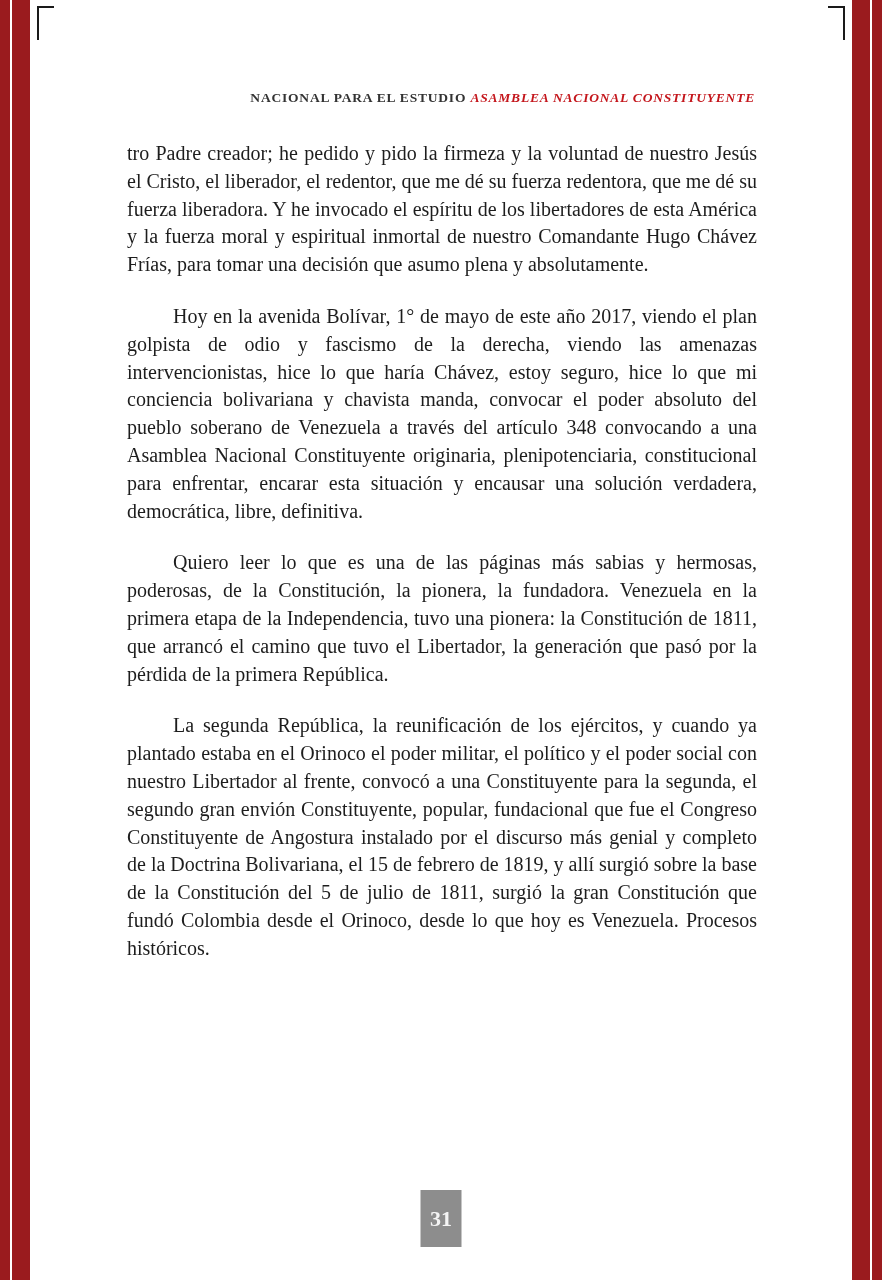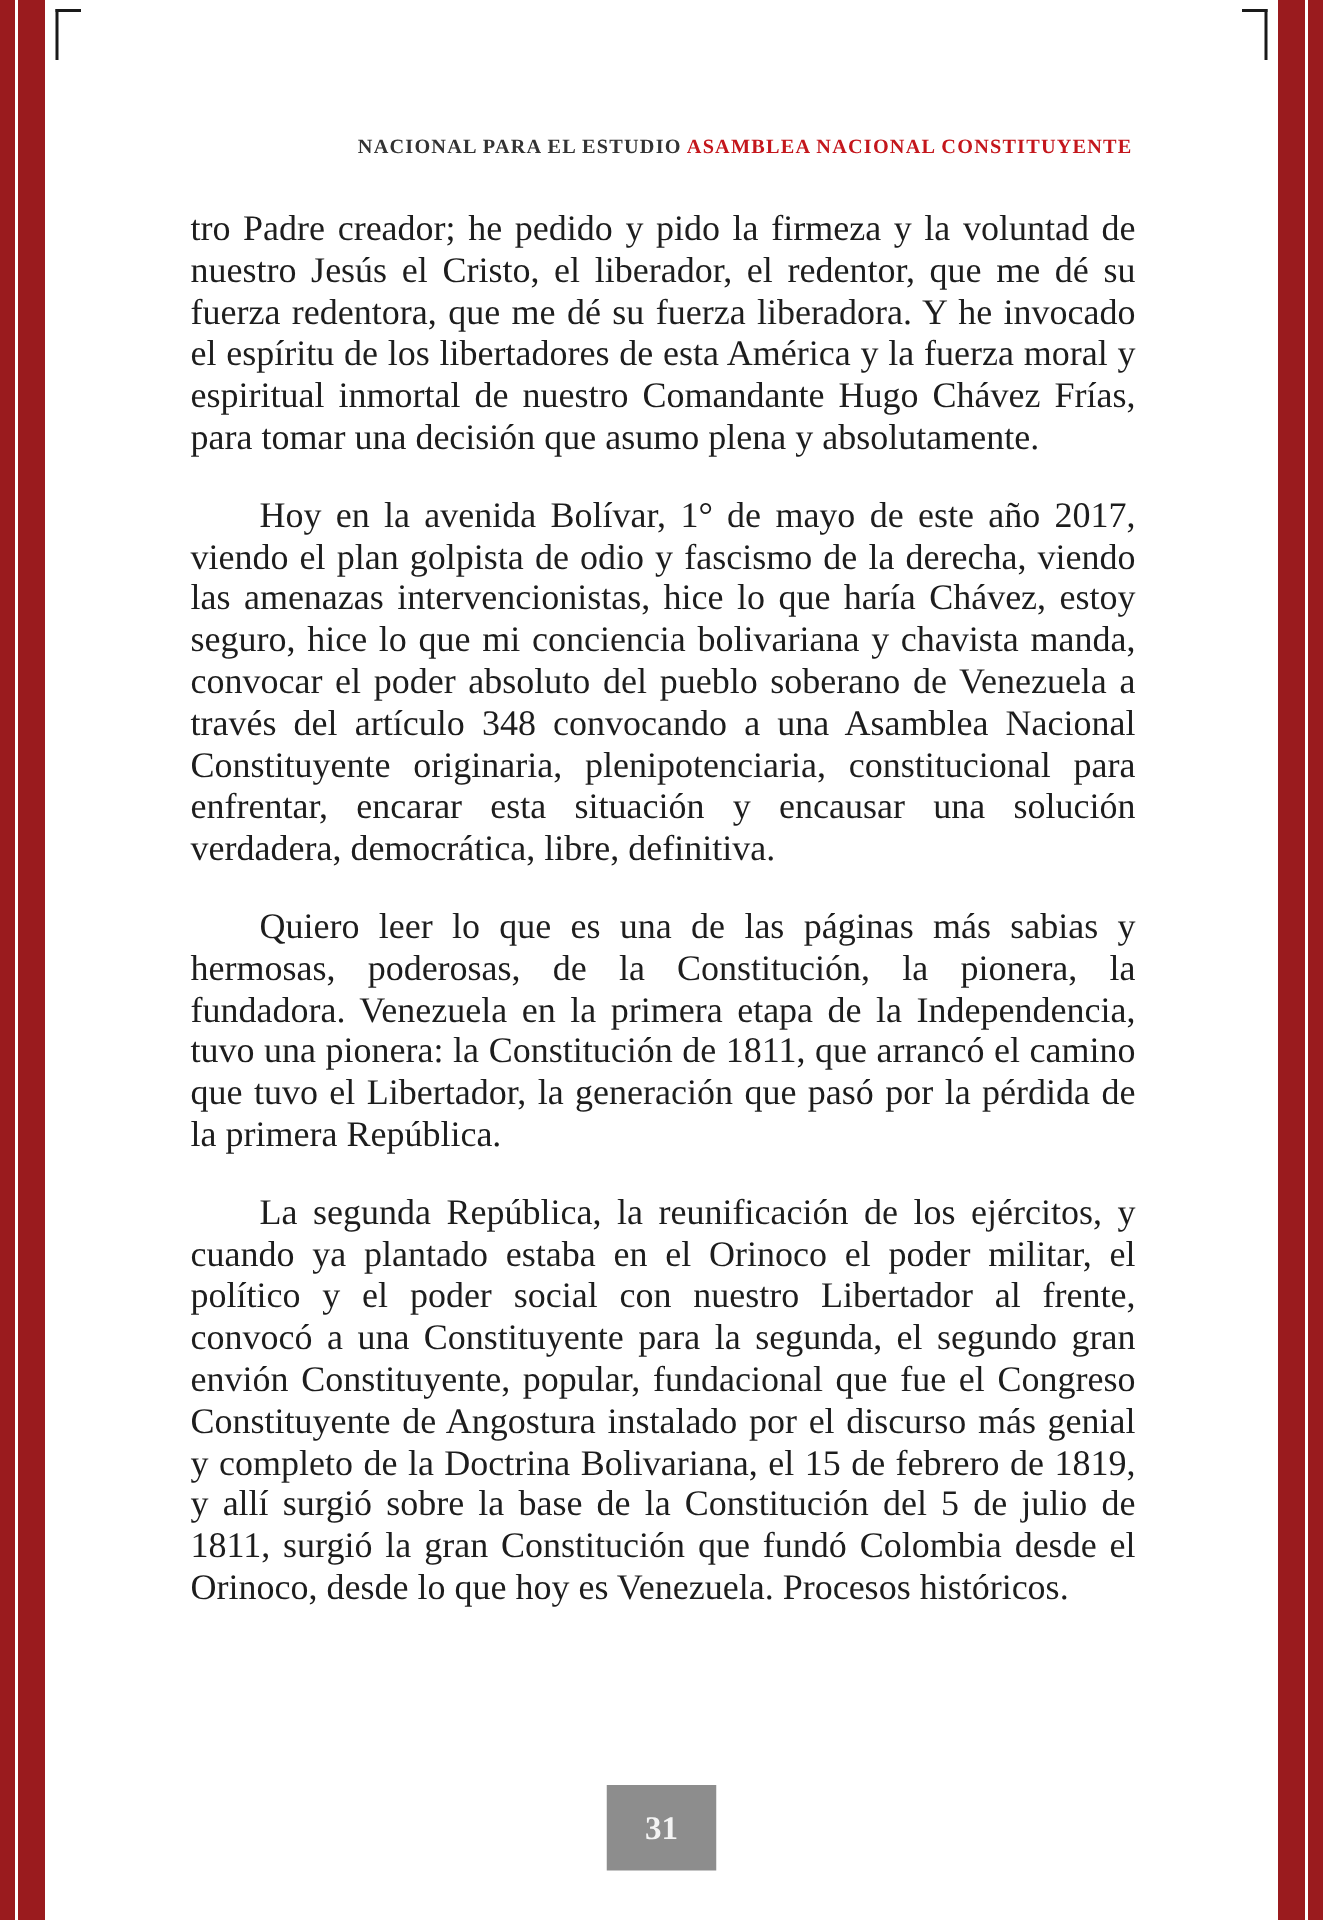--- a/index.html
+++ b/index.html
@@ -61,48 +61,49 @@
     width: 628px;
     text-align: right;
     font-size: 13.5px;
     font-weight: bold;
     letter-spacing: 0.8px;
     color: #333333;
     white-space: nowrap;
   }
   .running-head .highlight {
     color: var(--header_red, #c4161c);
+    font-style: italic;
   }
 
   
   .content {
     position: absolute;
     top: 140px;
     left: 127px;
     width: 630px;
-    font-size: 24px;
+    font-size: 20px;
     line-height: 27.8px;
     color: #1d1d1d;
     text-align: justify;
   }
   .content p {
     margin: 0 0 24px 0;
     text-indent: 46px;
   }
   .content p.first {
     text-indent: 0;
   }
 
   
   .page-number-box {
     position: absolute;
     left: 50%;
     transform: translateX(-50%);
     top: 1190px;
-    width: 73px;
+    width: 41px;
     height: 57px;
     background: var(--page_box_gray, #8d8d8d);
     display: flex;
     align-items: center;
     justify-content: center;
   }
   .page-number-box .num {
     color: #f4f4f4;
     font-size: 22px;
     font-weight: bold;

